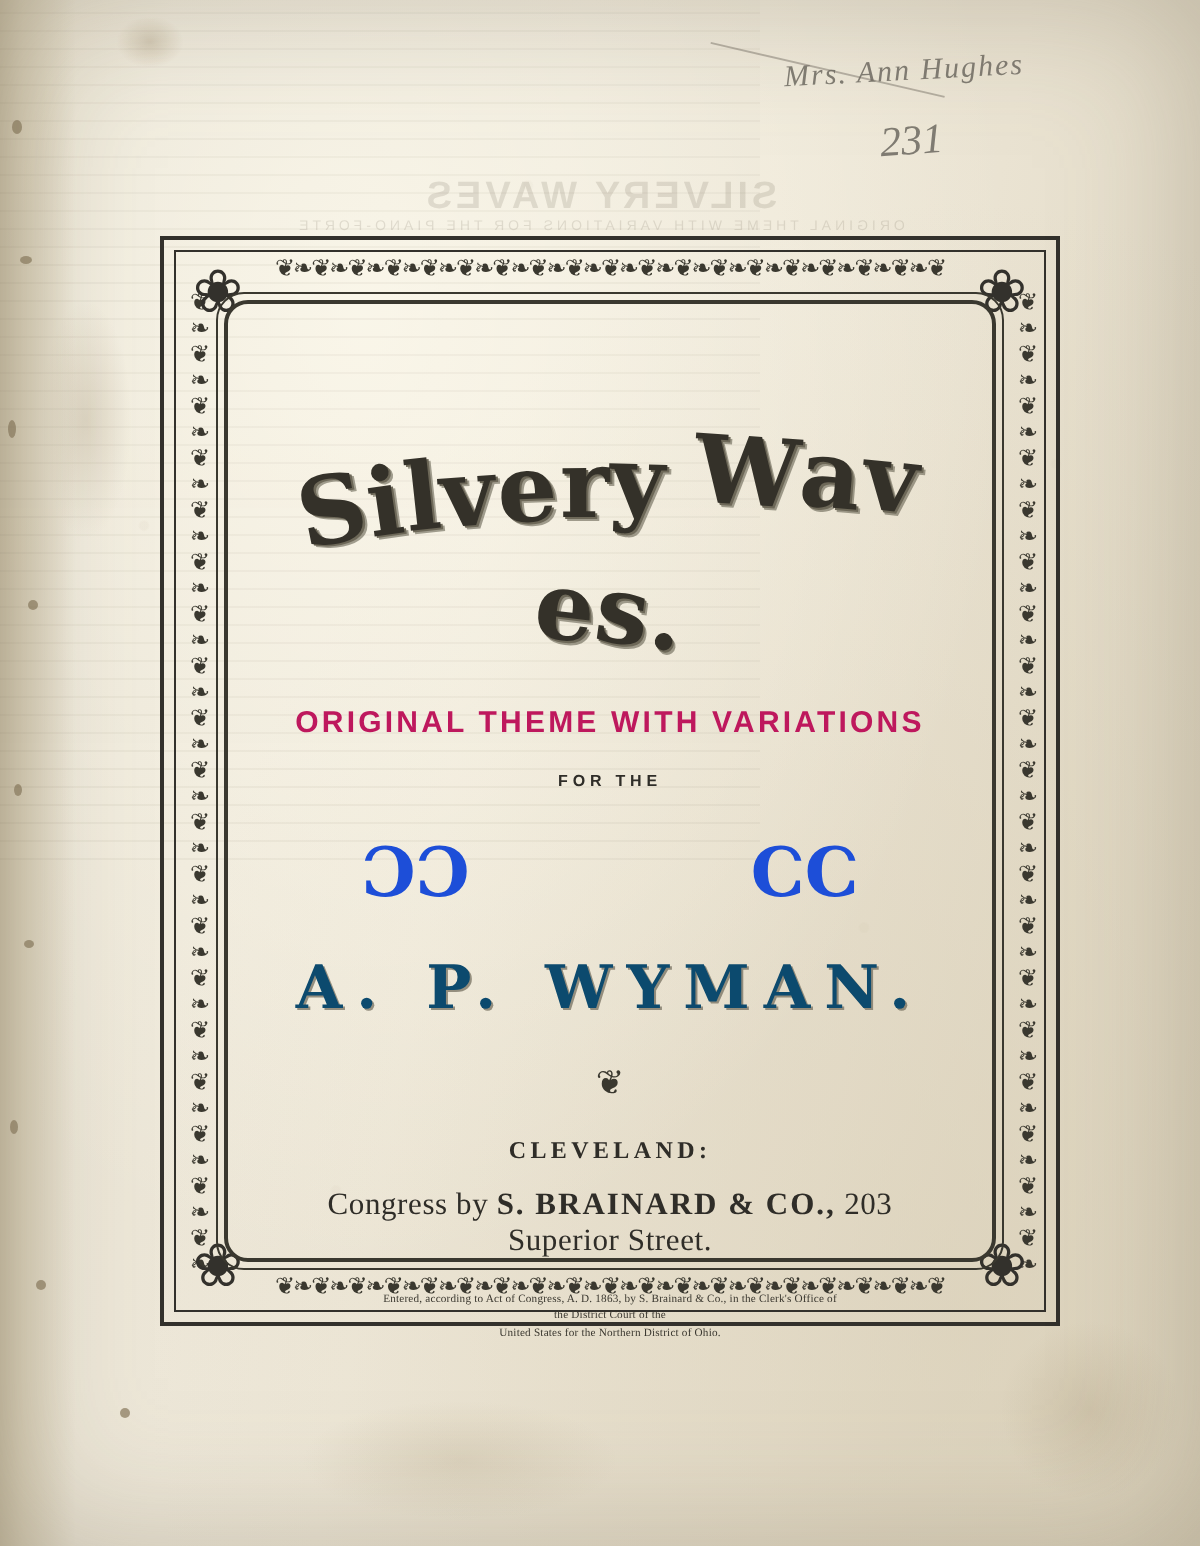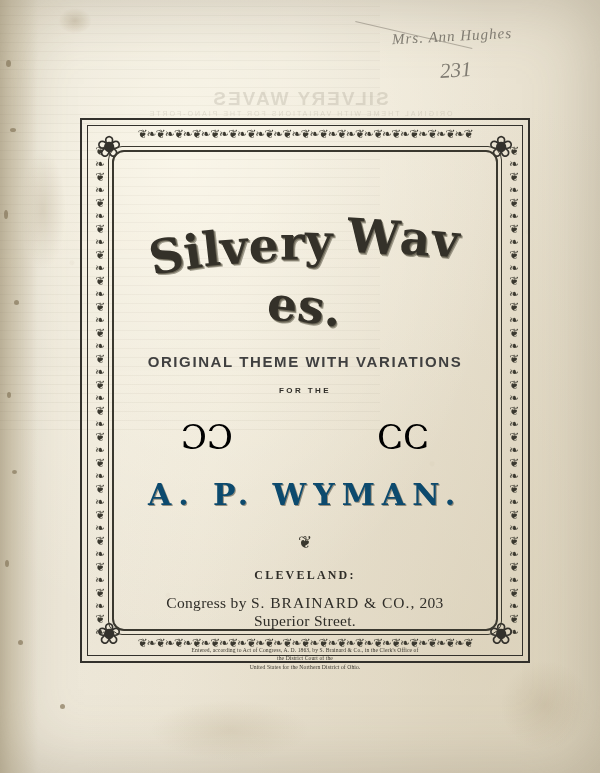--- a/index.html
+++ b/index.html
@@ -186,40 +186,41 @@
   }
   .main-title .ch {
     display: inline-block;
   }
   .subtitle {
     margin-top: 26px;
     font-family: "Liberation Sans", sans-serif;
     font-weight: bold;
     font-size: 15px;
     letter-spacing: 1.6px;
-    color: #404040;
+    color: #be185d;
   }
   .for-the {
     margin-top: 16px;
     font-family: "Liberation Sans", sans-serif;
     font-size: 8px;
     font-weight: bold;
     letter-spacing: 2.4px;
   }
   .instrument-row {
     margin-top: 18px;
     position: relative;
     height: 48px;
   }
   .flourish-left, .flourish-right {
     position: absolute;
     top: 4px;
     font-size: 34px;
-    color: #000000;
+    color: #1d4ed8;
     font-family: "DejaVu Serif", serif;
+    font-weight: bold;
   }
   .flourish-left { left: 36px; }
   .flourish-right { right: 36px; transform: scaleX(-1); }
   .instrument {
     font-family: "Liberation Serif", serif;
     font-weight: bold;
     font-size: 17px;
     letter-spacing: 2.5px;
     padding-top: 12px;
   }
@@ -251,21 +252,21 @@
     font-size: 12px;
     font-weight: bold;
     letter-spacing: 2.2px;
   }
   .publisher {
     margin-top: 11px;
     font-family: "Liberation Serif", serif;
     font-size: 15.5px;
     letter-spacing: .3px;
   }
-  .publisher b { font-weight: normal; letter-spacing: 1px; }
+  .publisher b { font-weight: bold; letter-spacing: 1px; }
   .copyright {
     margin-top: 16px;
     font-family: "Liberation Serif", serif;
     font-size: 5.6px;
     line-height: 1.5;
     letter-spacing: .1px;
     color: #3a372f;
     padding: 0 46px;
   }
   

